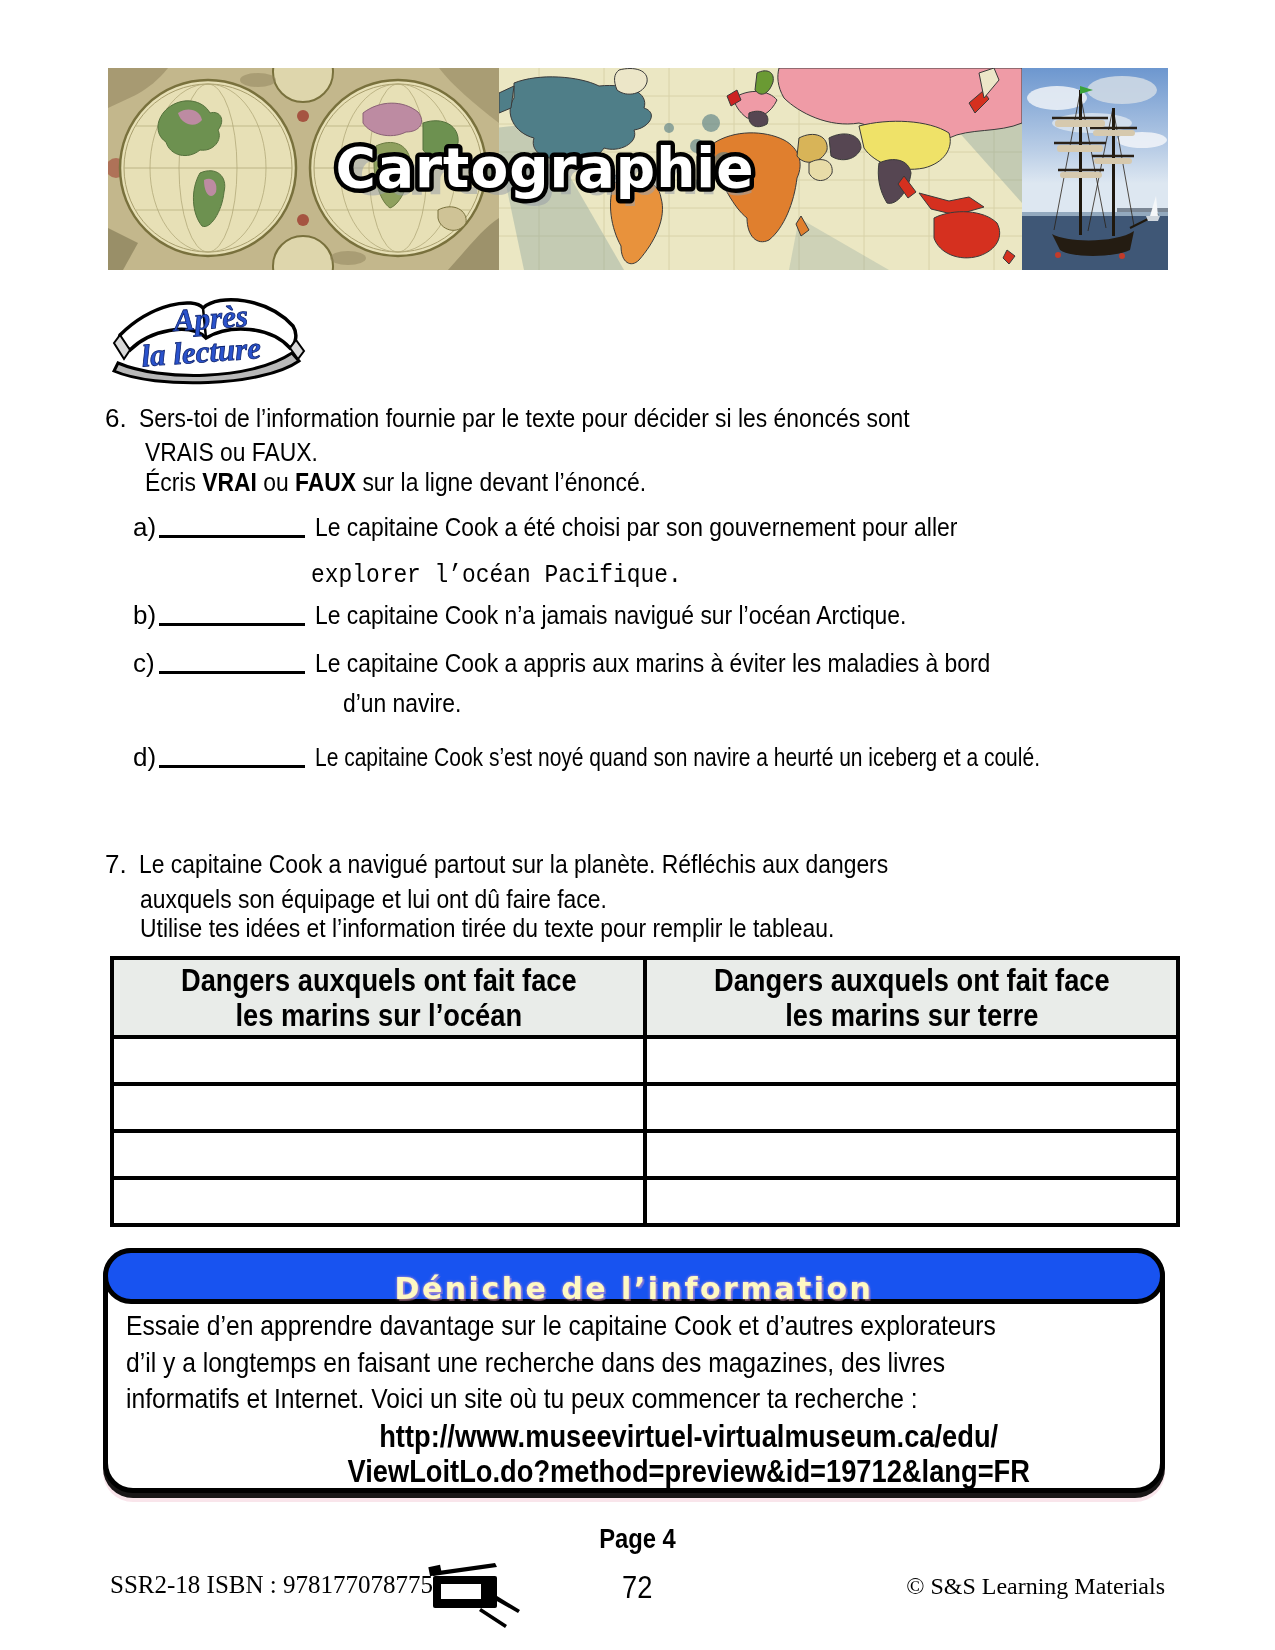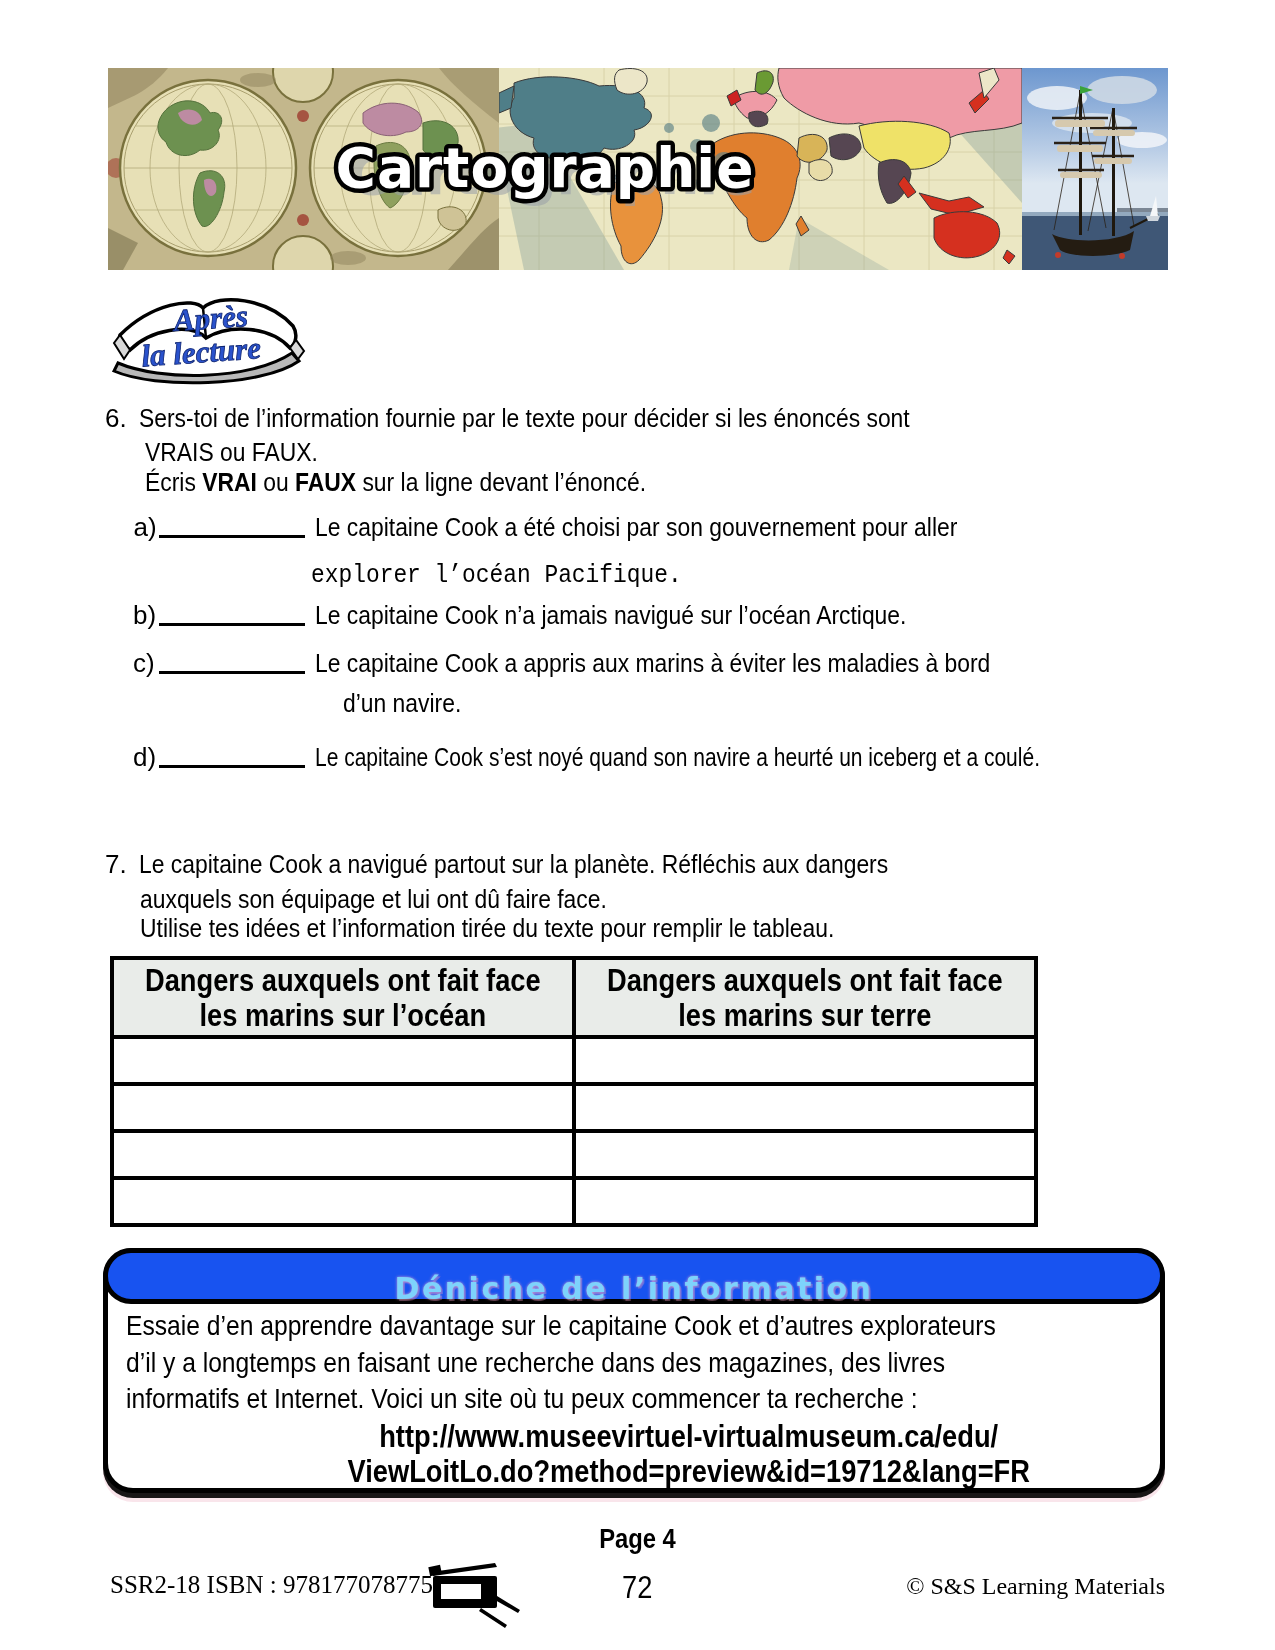--- a/index.html
+++ b/index.html
@@ -21,40 +21,40 @@
 
   
   .banner { position:absolute; left:108px; top:68px; width:1060px; height:202px; display:flex; }
   .banner svg { display:block; }
   .banner-title-svg { position:absolute; left:300px; top:126px; width:490px; height:82px; }
 
   
   .badge { position:absolute; left:100px; top:285px; width:215px; height:100px; }
 
   
-  .dtable { position:absolute; left:110px; top:956px; width:928px; border:4px solid #000;
+  .dtable { position:absolute; left:110px; top:956px; width:1070px; border:4px solid #000;
             box-sizing:border-box; background:#fff; }
   .hrow { display:flex; height:75px; background:#e9ece9; border-bottom:4px solid #000; }
   .hcell { flex:1; display:flex; flex-direction:column; align-items:center; justify-content:center; }
   .hcell.first { border-right:4px solid #000; }
   .hc { font-weight:bold; font-size:31px; line-height:35px; transform:scaleX(0.88); transform-origin:center; white-space:nowrap; }
   .brow { display:flex; height:43px; border-bottom:4px solid #000; }
   .brow.last { border-bottom:none; }
   .bcell { flex:1; }
   .bcell.first { border-right:4px solid #000; }
 
   
   .infobox { position:absolute; left:103px; top:1248px; width:1062px; height:245px;
              border:5px solid #000; border-radius:30px; background:#fff; box-sizing:border-box;
              box-shadow:0 5px 0 rgba(0,0,0,0.9), 0 9px 0 rgba(235,170,190,0.30); }
   .infobar { position:absolute; top:-5px; left:-5px; right:-5px; height:56px; background:#1853f0;
              border:5px solid #000; border-radius:28px; box-sizing:border-box;
              display:flex; align-items:center; justify-content:center; }
   .infotitle { font-family:"DejaVu Sans", sans-serif; font-weight:bold; font-size:30px;
-               color:#7dd3fc; letter-spacing:2.5px; white-space:nowrap;
+               color:#fef9c3; letter-spacing:2.5px; white-space:nowrap;
                text-shadow:0 0 3px rgba(255,175,205,0.85), 2px 2px 0 rgba(230,150,185,0.35);margin-top:24px; }
   .urlline { position:absolute; left:103px; width:1172px; text-align:center;
              font-weight:bold; font-size:31px; white-space:nowrap; }
 
   
   .serif { font-family:"Liberation Serif", serif; }
   .centerline { position:absolute; left:0; width:1275px; text-align:center; white-space:nowrap; }
 </style>
 </head>
 <body>
@@ -227,21 +227,21 @@
   <div class="w" style="left:105px; top:403px;">
     <span class="num">6.</span><span class="cond">Sers-toi de l’information fournie par le texte pour décider si les énoncés sont</span>
   </div>
   <div class="w" style="left:145px; top:437px;">
     <span class="cond">VRAIS ou FAUX.</span>
   </div>
   <div class="w" style="left:145px; top:467px;">
     <span class="cond"><span>Écris </span><b>VRAI</b><span> ou </span><b>FAUX</b><span> sur la ligne devant l’énoncé.</span></span>
   </div>
 
-  <div class="w" style="left:133px; top:512px;text-align:center;">
+  <div class="w" style="left:133px; top:512px;">
     <span class="lbl">a)</span><span class="blank"></span><span class="cond">Le capitaine Cook a été choisi par son gouvernement pour aller</span>
   </div>
   <div class="w" style="left:311px; top:560px;font-family:Liberation Mono, monospace;">
     <span class="cond">explorer l’océan Pacifique.</span>
   </div>
 
   <div class="w" style="left:133px; top:600px;">
     <span class="lbl">b)</span><span class="blank"></span><span class="cond">Le capitaine Cook n’a jamais navigué sur l’océan Arctique.</span>
   </div>
 

